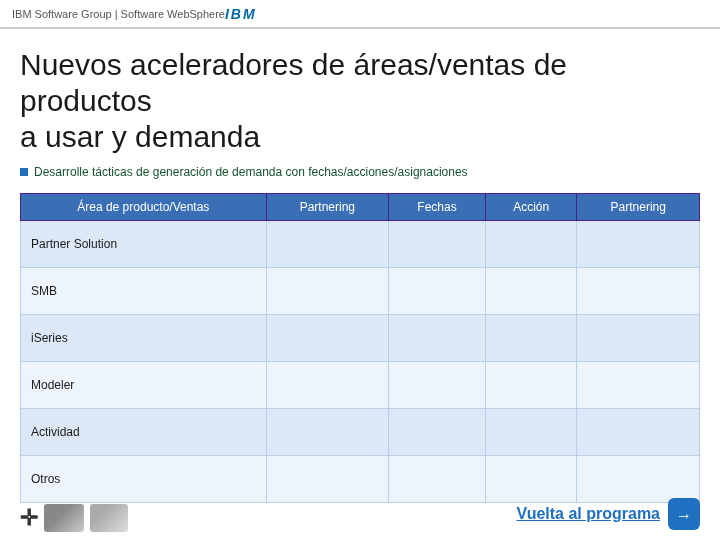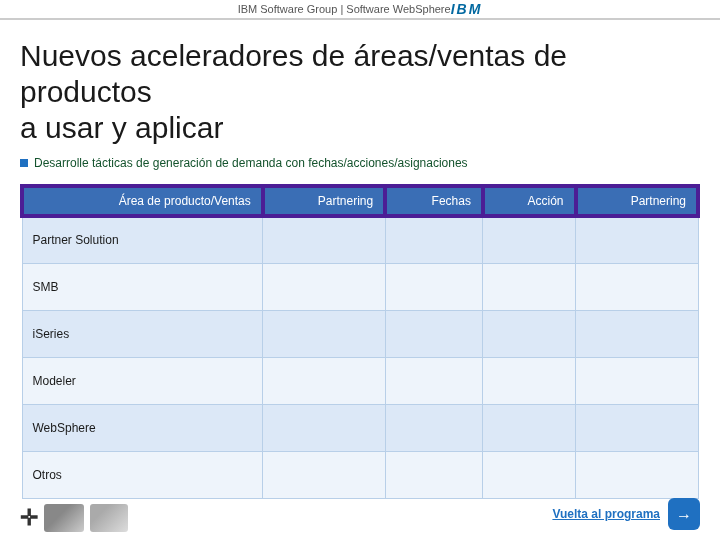--- a/index.html
+++ b/index.html
@@ -12,22 +12,22 @@
       background: #fff;
     }
 
     
     .header-bar {
       background: #fff;
       border-bottom: 2px solid #ccc;
       padding: 4px 12px;
       display: flex;
       align-items: center;
-      justify-content: center;
-      height: 20px;
+      justify-content: flex-start;
+      height: 29px;
     }
 
     .header-title {
       font-size: 11px;
       color: #555;
     }
 
     .ibm-logo {
       font-weight: bold;
       font-size: 14px;
@@ -74,23 +74,23 @@
       font-size: 12px;
     }
 
     .data-table thead tr {
       background: #3a6eb5;
       color: #fff;
     }
 
     .data-table thead th {
       padding: 6px 10px;
-      text-align: right;
+      text-align: center;
       font-weight: normal;
-      border: 4px solid #4c1d95;
+      border: 1px solid #4c1d95;
     }
 
     .data-table tbody tr:nth-child(odd) {
       background: #dce8f7;
     }
 
     .data-table tbody tr:nth-child(even) {
       background: #eef4fb;
     }
 
@@ -106,21 +106,21 @@
     .footer {
       position: absolute;
       bottom: 10px;
       right: 20px;
       display: flex;
       align-items: center;
       gap: 8px;
     }
 
     .vuelta-link {
-      font-size: 12px;
+      font-size: 16px;
       color: #1f70c1;
       font-weight: bold;
       text-decoration: underline;
     }
 
     .nav-icon {
       width: 32px;
       height: 32px;
       background: #1f70c1;
       border-radius: 6px;
@@ -166,21 +166,21 @@
 
 <div class="header-bar">
   <div class="header-title">IBM Software Group | Software WebSphere</div>
   <div class="ibm-logo">IBM</div>
 </div>
 
 <div class="main-content">
 
   <div class="page-title">
     <span>Nuevos aceleradores de áreas/ventas de productos</span><br>
-    <span>a usar y aplicar</span>
+    <span>a usar y demanda</span>
   </div>
 
   <div class="subtitle">
     <span class="bullet-square"></span>
     <span>Desarrolle tácticas de generación de demanda con fechas/acciones/asignaciones</span>
   </div>
 
   <table class="data-table">
     <thead>
       <tr>
@@ -214,21 +214,21 @@
           <td></td>
         </tr>
         <tr>
           <td>Modeler</td>
           <td></td>
           <td></td>
           <td></td>
           <td></td>
         </tr>
         <tr>
-          <td>WebSphere</td>
+          <td>Actividad</td>
           <td></td>
           <td></td>
           <td></td>
           <td></td>
         </tr>
         <tr>
           <td>Otros</td>
           <td></td>
           <td></td>
           <td></td>

